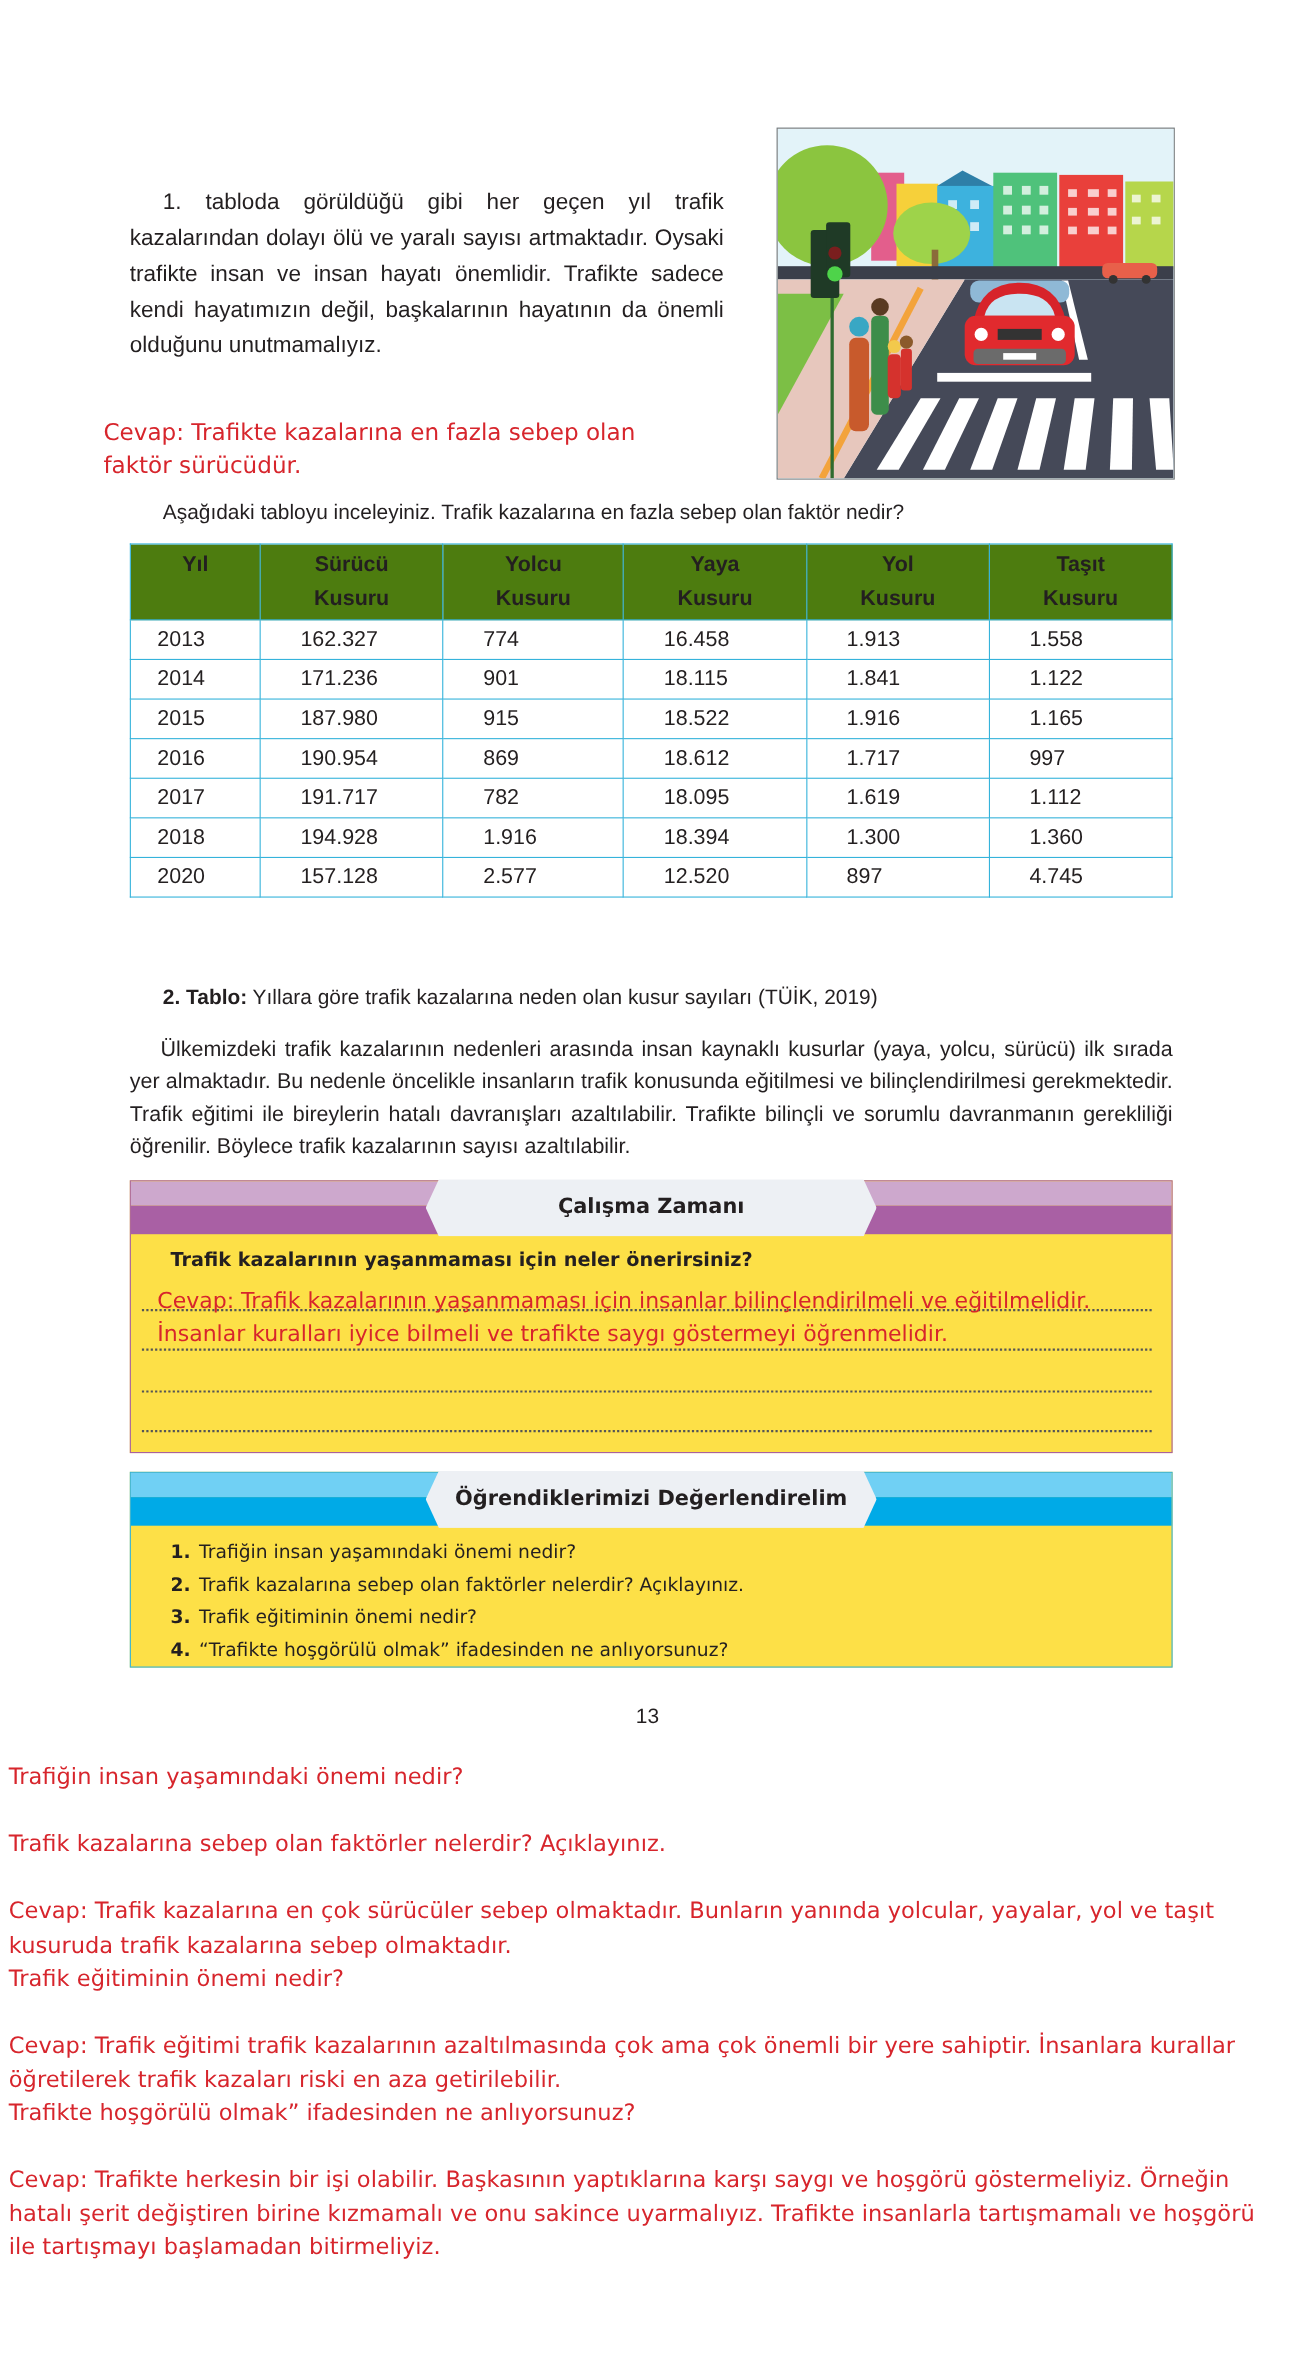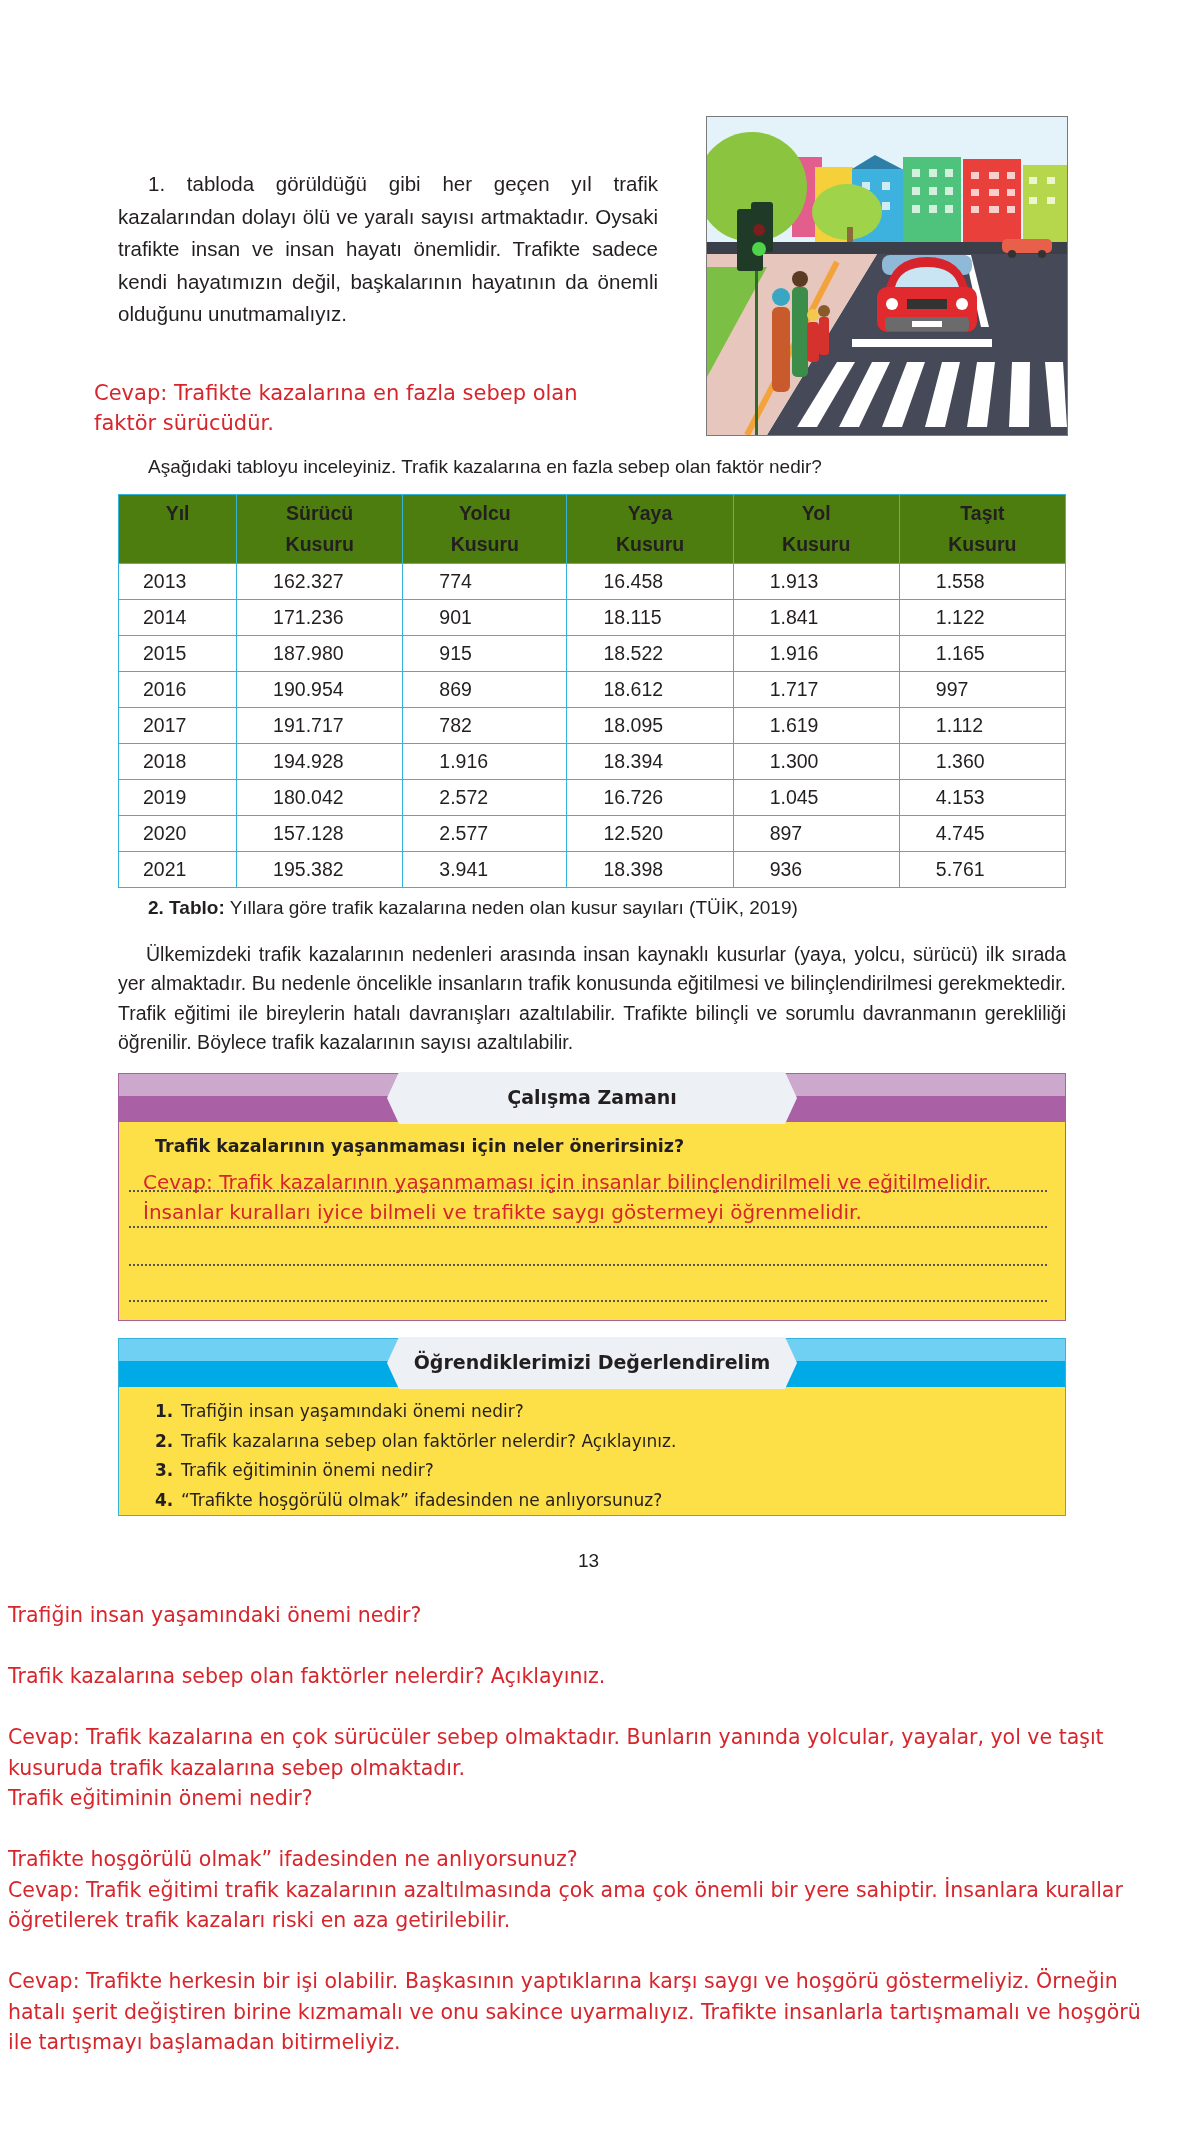--- a/index.html
+++ b/index.html
@@ -257,42 +257,26 @@
       </tr>
       <tr>
         <td class="year">2018</td>
         <td>194.928</td>
         <td>1.916</td>
         <td>18.394</td>
         <td>1.300</td>
         <td>1.360</td>
       </tr>
       <tr>
-        <td class="year">2019</td>
-        <td>180.042</td>
-        <td>2.572</td>
-        <td>16.726</td>
-        <td>1.045</td>
-        <td>4.153</td>
-      </tr>
-      <tr>
         <td class="year">2020</td>
         <td>157.128</td>
         <td>2.577</td>
         <td>12.520</td>
         <td>897</td>
         <td>4.745</td>
-      </tr>
-      <tr>
-        <td class="year">2021</td>
-        <td>195.382</td>
-        <td>3.941</td>
-        <td>18.398</td>
-        <td>936</td>
-        <td>5.761</td>
       </tr>
     </tbody>
 </table>
 <div class="abs caption"><b>2. Tablo:</b><span> Yıllara göre trafik kazalarına neden olan kusur sayıları (TÜİK, 2019)</span></div>
 
 <div class="abs para2"><span class="indent"></span><span>Ülkemizdeki trafik kazalarının nedenleri arasında insan kaynaklı kusurlar (yaya, yolcu, sürücü) ilk sırada yer almaktadır. Bu nedenle öncelikle insanların trafik konusunda eğitilmesi ve bilinçlendirilmesi gerekmektedir. Trafik eğitimi ile bireylerin hatalı davranışları azaltılabilir. Trafikte bilinçli ve sorumlu davranmanın gerekliliği öğrenilir. Böylece trafik kazalarının sayısı azaltılabilir.</span></div>
 
 <div class="abs box box-purple">
   <div class="box-header">
     <div class="band-top"></div>
@@ -327,17 +311,17 @@
 <div class="abs pagenum">13</div>
 
 <div class="abs red qa" style="top:1600px">
   <p>Trafiğin insan yaşamındaki önemi nedir?</p>
   <div class="gap"></div>
   <p>Trafik kazalarına sebep olan faktörler nelerdir? Açıklayınız.</p>
   <div class="gap"></div>
   <p>Cevap: Trafik kazalarına en çok sürücüler sebep olmaktadır. Bunların yanında yolcular, yayalar, yol ve taşıt kusuruda trafik kazalarına sebep olmaktadır.</p>
   <p>Trafik eğitiminin önemi nedir?</p>
   <div class="gap"></div>
+  <p>Cevap: Trafik eğitimi trafik kazalarının azaltılmasında çok ama çok önemli bir yere sahiptir. İnsanlara kurallar öğretilerek trafik kazaları riski en aza getirilebilir.</p>
   <p>Trafikte hoşgörülü olmak” ifadesinden ne anlıyorsunuz?</p>
-  <p>Cevap: Trafik eğitimi trafik kazalarının azaltılmasında çok ama çok önemli bir yere sahiptir. İnsanlara kurallar öğretilerek trafik kazaları riski en aza getirilebilir.</p>
   <div class="gap"></div>
   <p>Cevap: Trafikte herkesin bir işi olabilir. Başkasının yaptıklarına karşı saygı ve hoşgörü göstermeliyiz. Örneğin hatalı şerit değiştiren birine kızmamalı ve onu sakince uyarmalıyız. Trafikte insanlarla tartışmamalı ve hoşgörü ile tartışmayı başlamadan bitirmeliyiz.</p>
 </div>
 
 </body></html>

